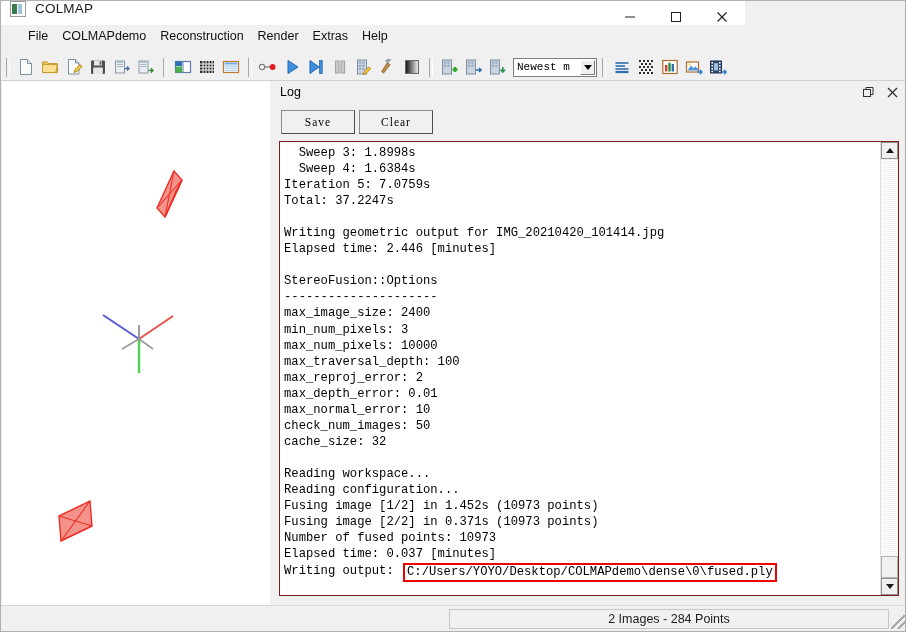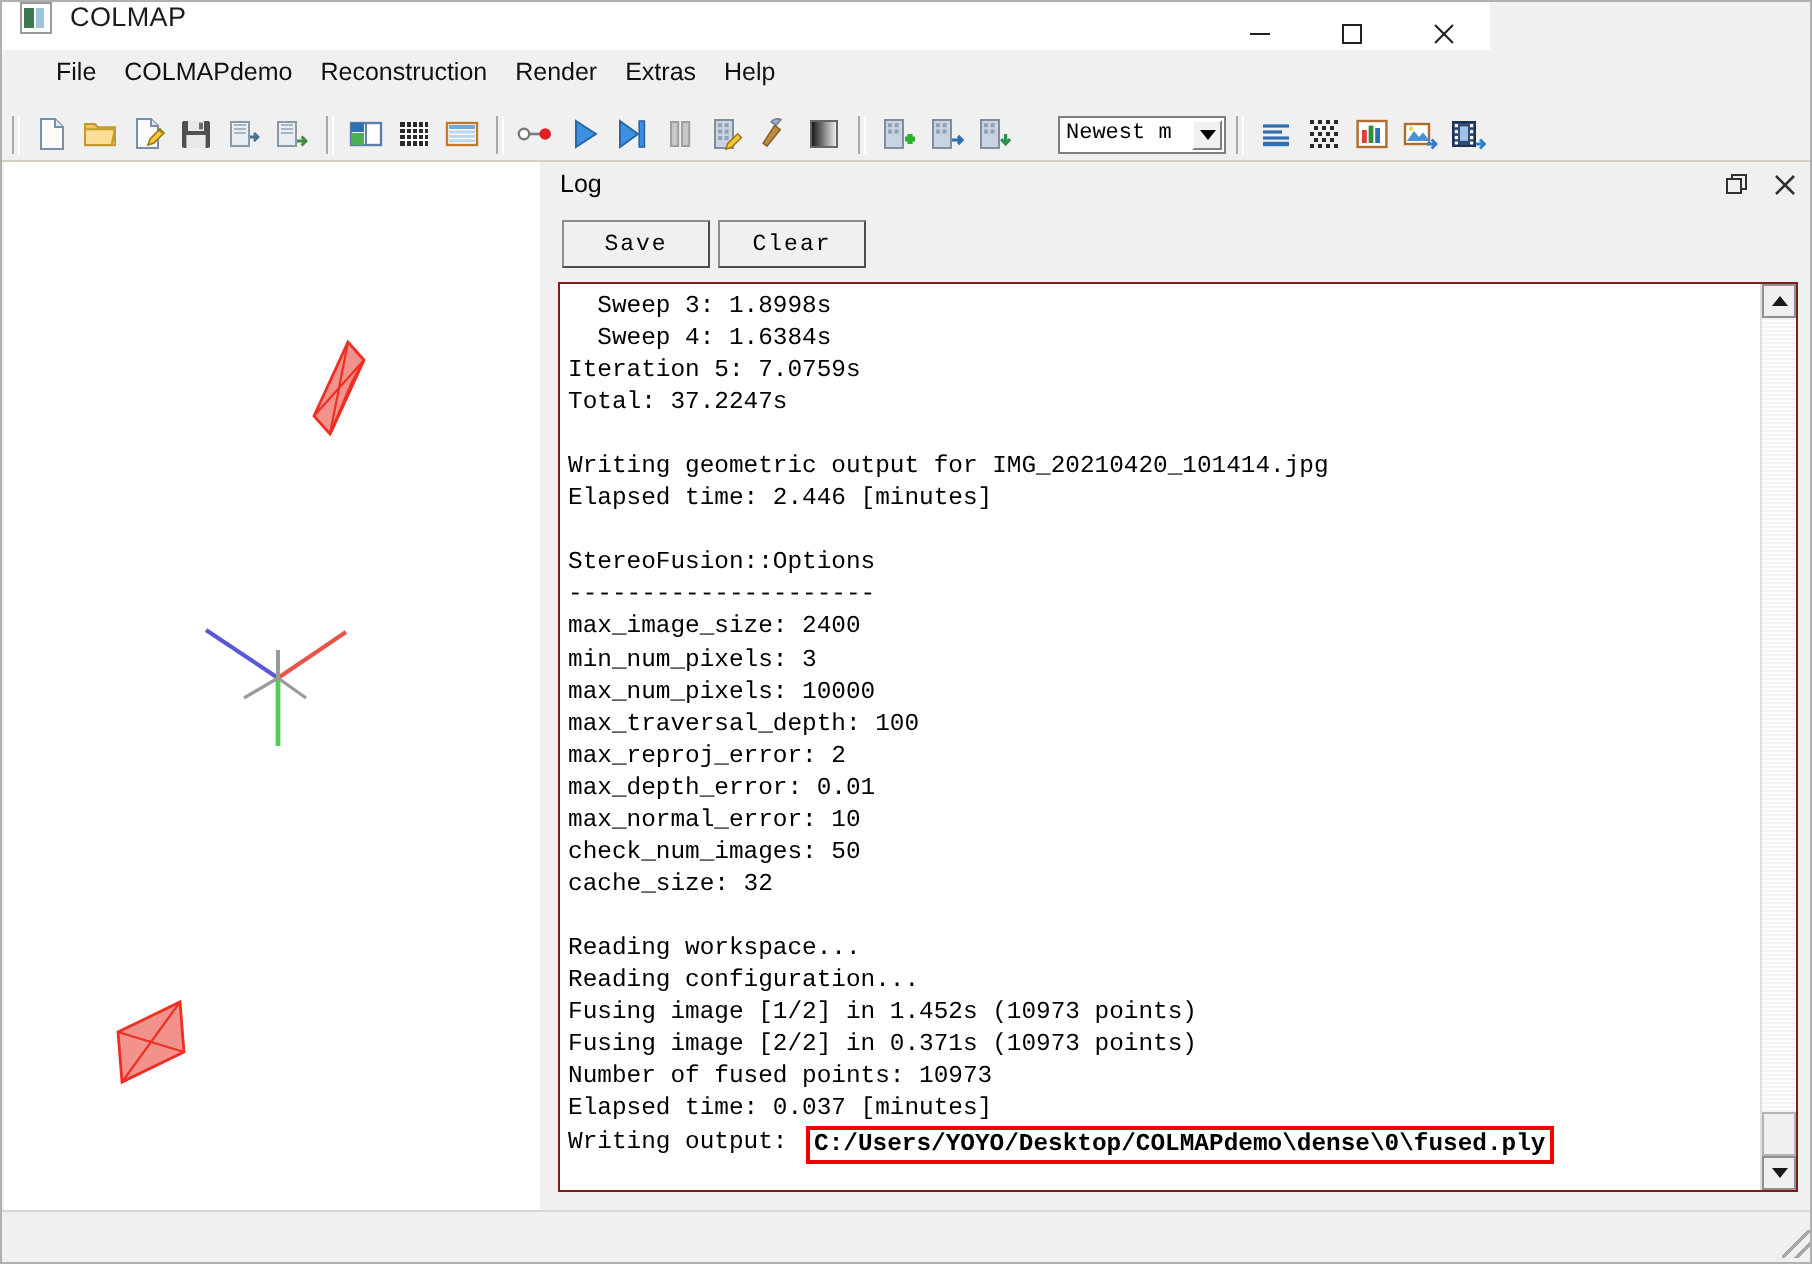--- a/index.html
+++ b/index.html
@@ -94,21 +94,21 @@
     width: 24px; height: 23px;
     display: flex; align-items: center; justify-content: center;
     flex: 0 0 auto;
     border: 1px solid transparent;
     box-sizing: border-box;
   }
   .tb-btn svg { display: block; }
 
   .tb-combo {
     width: 84px; height: 19px;
-    margin-left: 20px;
+    margin-left: 4px;
     border: 1px solid #7f7f7f;
     background: #ffffff;
     display: flex; align-items: center;
     position: relative;
     box-sizing: border-box;
     flex: 0 0 auto;
   }
   .tb-combo .cb-text {
     font-family: "Liberation Mono", monospace;
     font-size: 11px; color: #000;
@@ -170,21 +170,21 @@
   .log-buttons {
     position: absolute; left: 10px; top: 29px;
     display: flex; gap: 4px;
   }
   .btn {
     width: 74px; height: 24px;
     background: #f0f0f0;
     border: 1px solid #8d8d8d;
     border-right-color: #4d4d4d;
     border-bottom-color: #4d4d4d;
-    font-family: Liberation Mono, monospace;
+    font-family: Liberation Serif, serif;
     font-size: 11.5px;
     color: #000;
     display: flex; align-items: center; justify-content: center;
     letter-spacing: 1px;
     box-sizing: border-box;
     cursor: default;
   }
 
   .log-textwrap {
     position: absolute;
@@ -208,21 +208,20 @@
   }
   .log-line { height: 16.05px; white-space: pre; }
   .hl-box {
     display: inline-block;
     border: 2px solid #ef0000;
     padding: 0 2px;
     margin-left: 2px;
     line-height: 15px;
     position: relative;
     top: 1px;
-    font-weight: bold;
   }
 
   
   .vscroll {
     width: 17px;
     background: #f7f7f7;
     border-left: 1px solid #e0e0e0;
     position: relative;
     flex: 0 0 auto;
     background-image:
@@ -649,16 +648,17 @@
           </div>
         <div class="sb-thumb" id="sb-thumb" style="height: 22px; top: 414px;"></div>
         <div class="sb-arrow down">
             <i></i>
           </div>
       </div>
     </div>
   </div>
 
   <div class="statusbar">
+    <div class="status-cell status-right">2 Images - 284 Points</div>
     <div class="grip"></div>
   </div>
 
 </div>
 
 </body></html>

